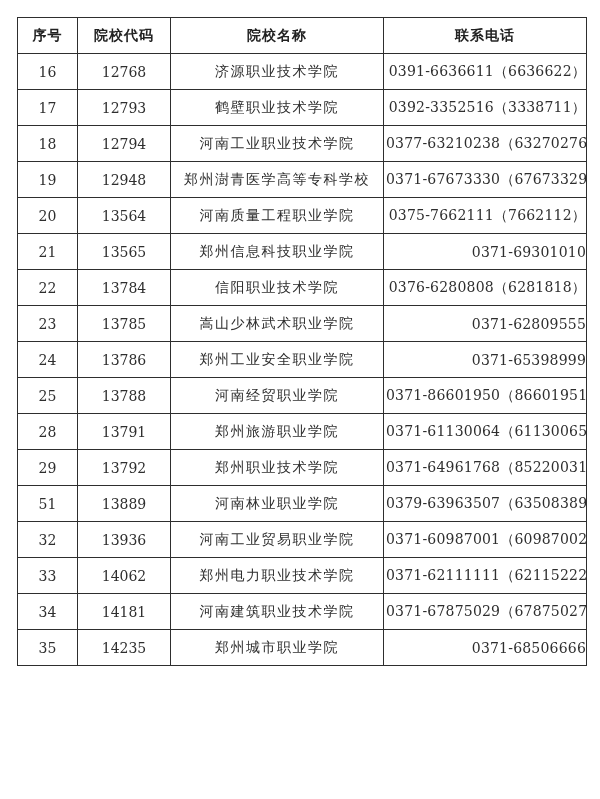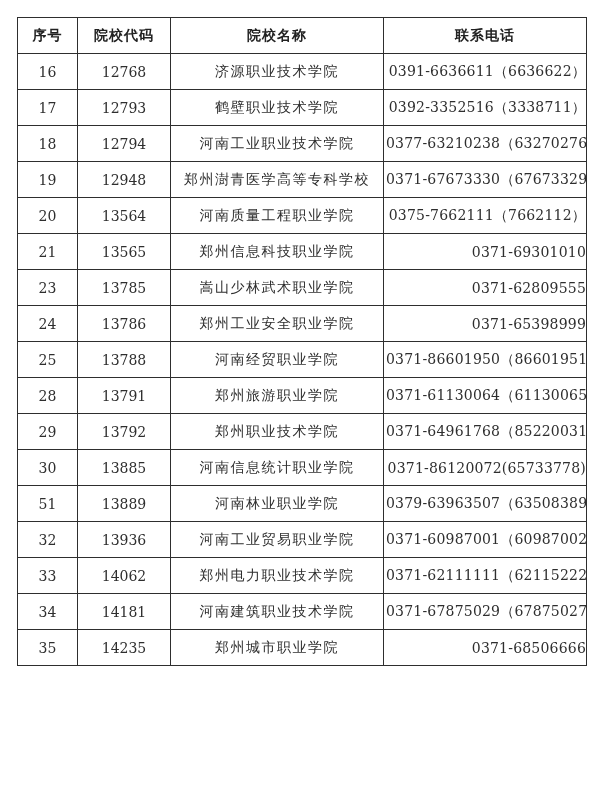--- a/index.html
+++ b/index.html
@@ -105,20 +105,26 @@
           <td class="cell-name">河南质量工程职业学院</td>
           <td class="cell-tel">0375-7662111（7662112）</td>
         </tr>
         <tr>
           <td>21</td>
           <td>13565</td>
           <td class="cell-name">郑州信息科技职业学院</td>
           <td class="cell-tel">0371-69301010</td>
         </tr>
         <tr>
+          <td>22</td>
+          <td>13784</td>
+          <td class="cell-name">信阳职业技术学院</td>
+          <td class="cell-tel">0376-6280808（6281818）</td>
+        </tr>
+        <tr>
           <td>23</td>
           <td>13785</td>
           <td class="cell-name">嵩山少林武术职业学院</td>
           <td class="cell-tel">0371-62809555</td>
         </tr>
         <tr>
           <td>24</td>
           <td>13786</td>
           <td class="cell-name">郑州工业安全职业学院</td>
           <td class="cell-tel">0371-65398999</td>
@@ -133,26 +139,20 @@
           <td>28</td>
           <td>13791</td>
           <td class="cell-name">郑州旅游职业学院</td>
           <td class="cell-tel">0371-61130064（61130065）</td>
         </tr>
         <tr>
           <td>29</td>
           <td>13792</td>
           <td class="cell-name">郑州职业技术学院</td>
           <td class="cell-tel">0371-64961768（85220031）</td>
-        </tr>
-        <tr>
-          <td>30</td>
-          <td>13885</td>
-          <td class="cell-name">河南信息统计职业学院</td>
-          <td class="cell-tel">0371-86120072(65733778)</td>
         </tr>
         <tr>
           <td>51</td>
           <td>13889</td>
           <td class="cell-name">河南林业职业学院</td>
           <td class="cell-tel">0379-63963507（63508389）</td>
         </tr>
         <tr>
           <td>32</td>
           <td>13936</td>

